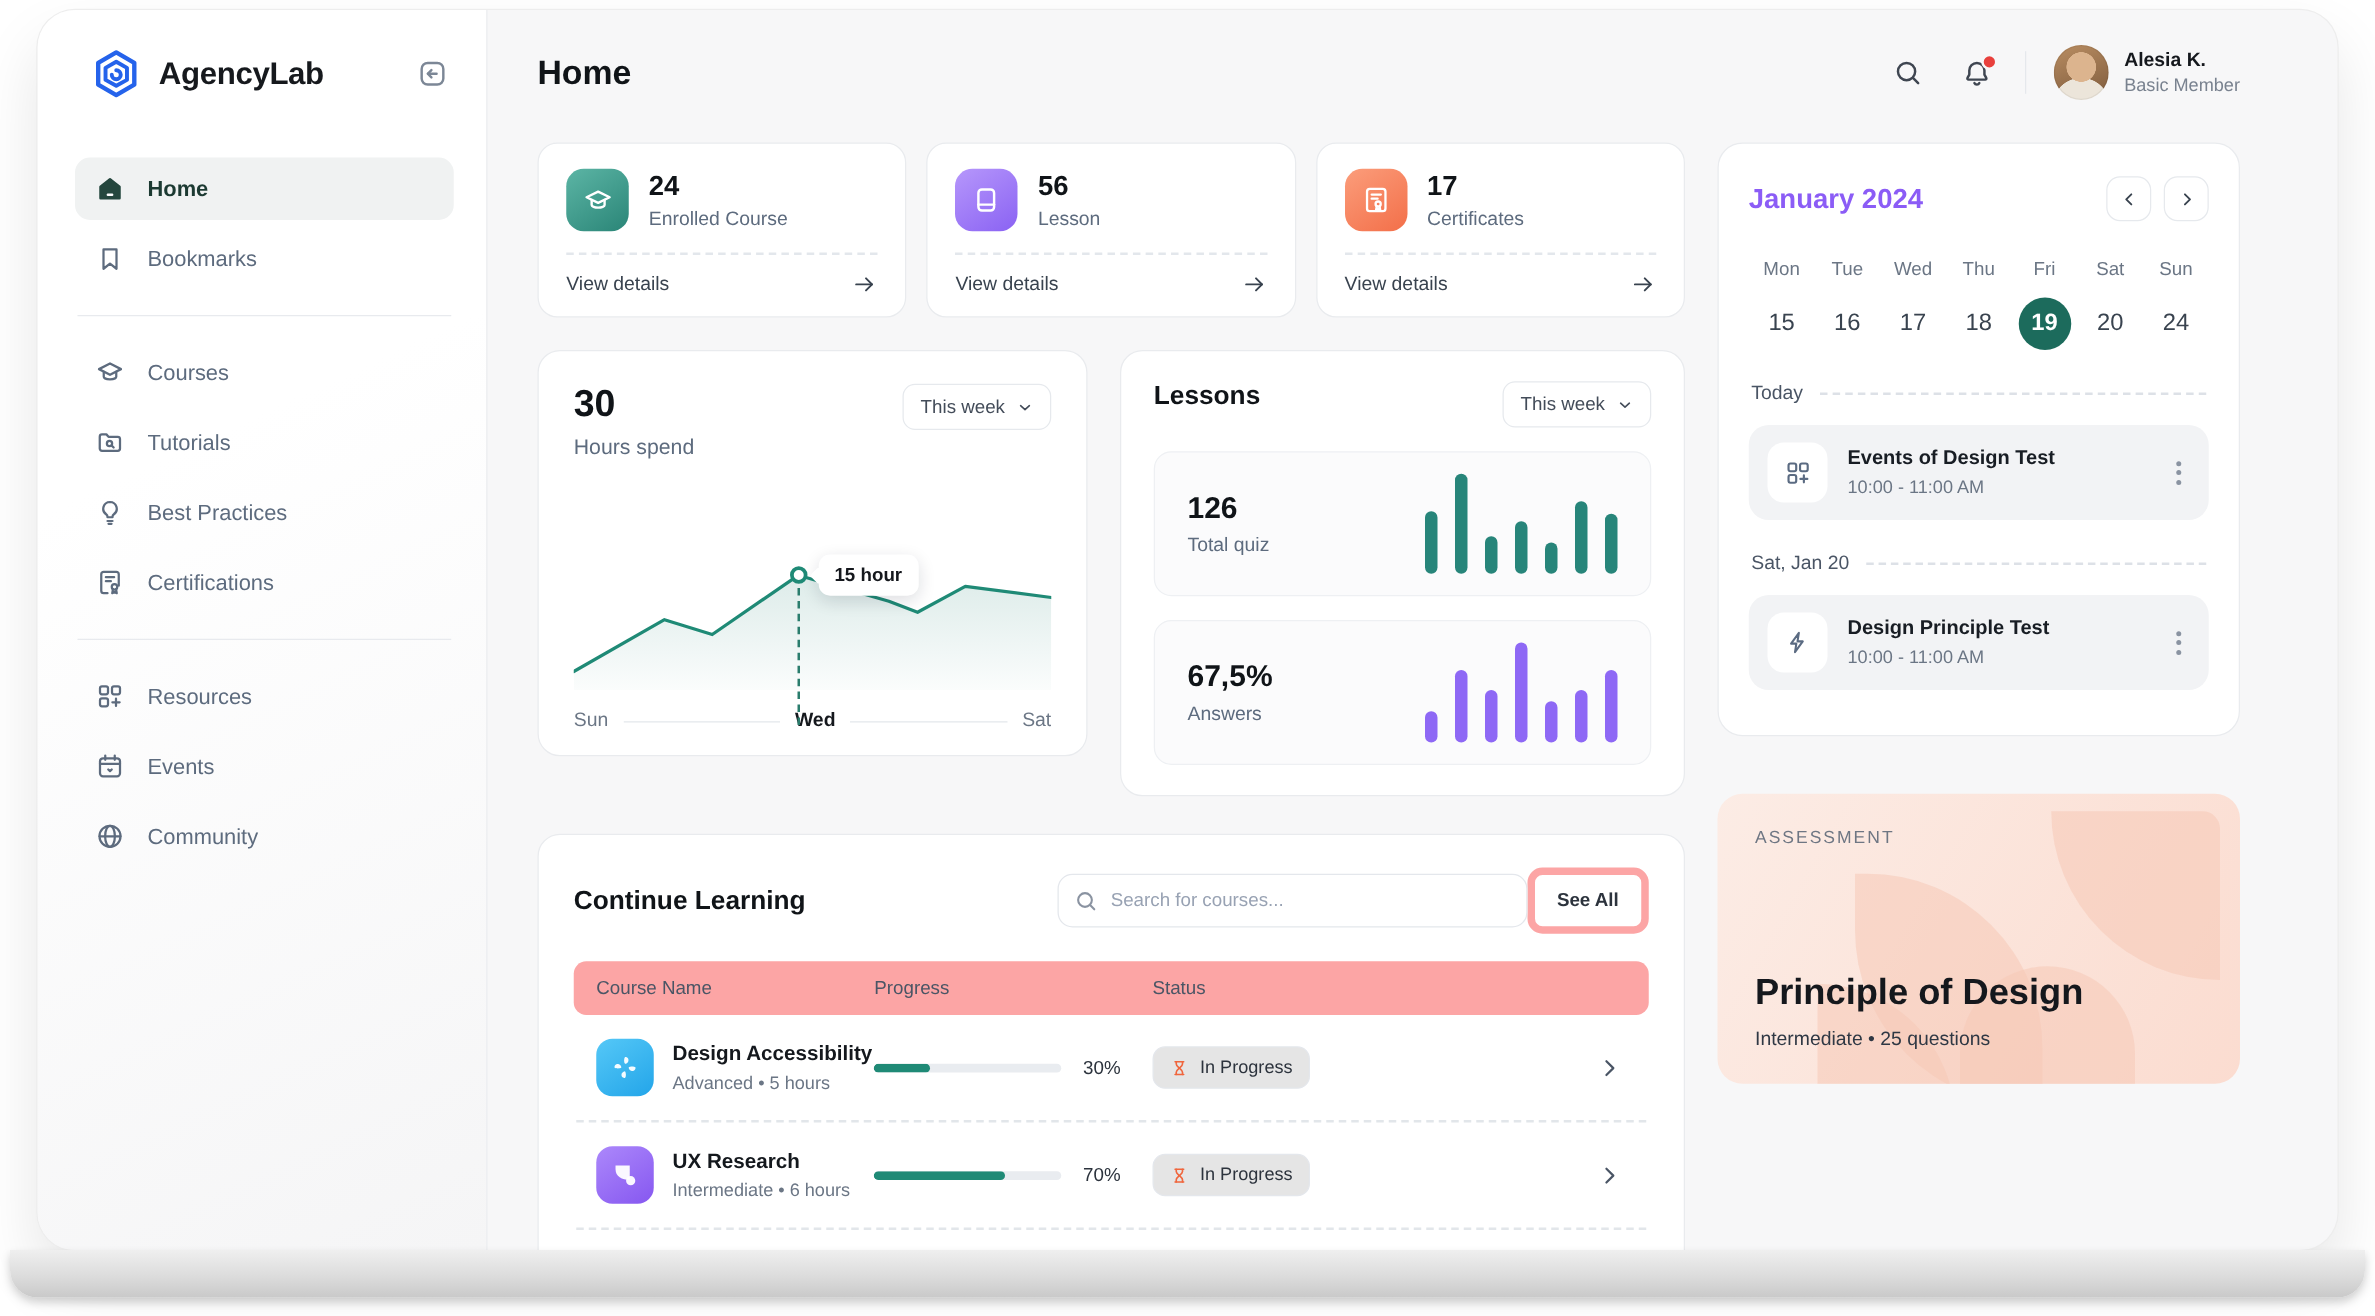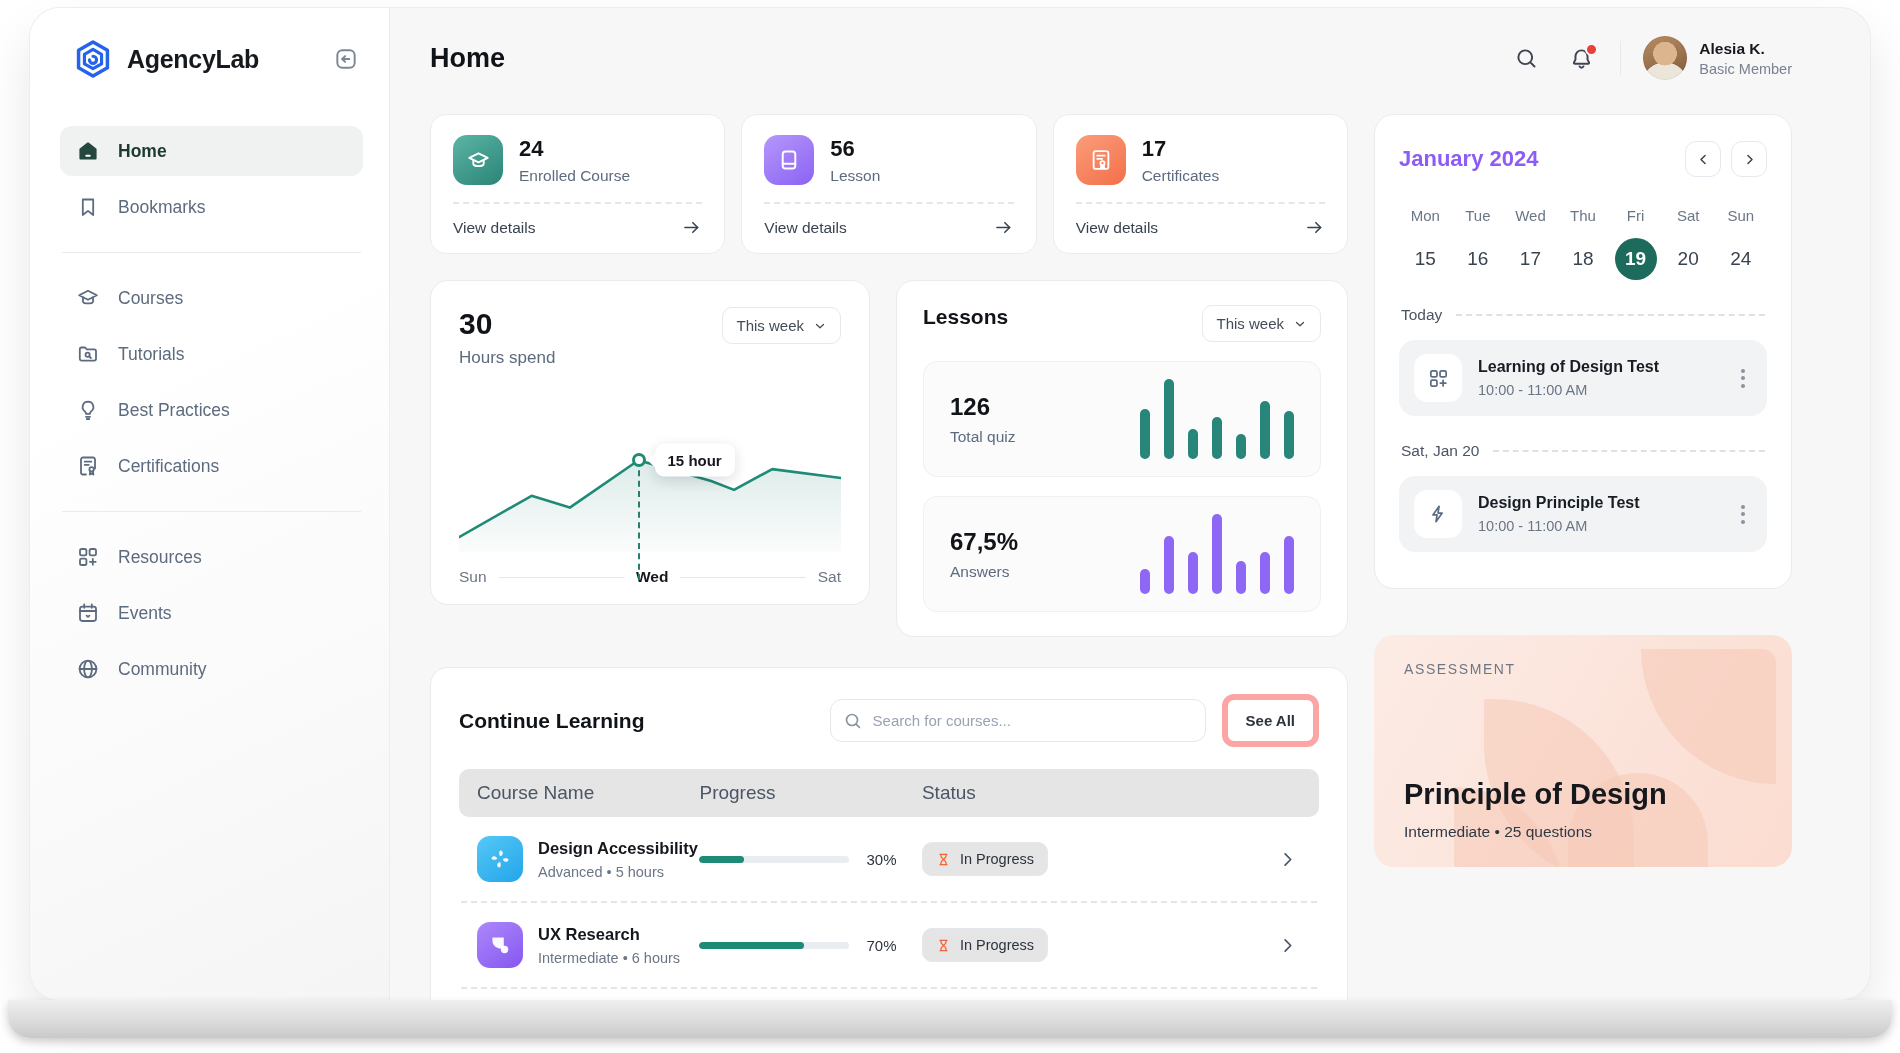--- a/index.html
+++ b/index.html
@@ -92,32 +92,32 @@
   .mini-stat{background:#fbfbfc;border:1px solid #eef0f3;border-radius:14px;height:116px;
     padding:0 26px;display:flex;align-items:center;justify-content:space-between;margin-top:19px;box-sizing:border-box;}
   .mini-value{font-size:24px;font-weight:bold;color:#101418;}
   .mini-label{font-size:15.5px;color:#5d6b7e;margin-top:7px;}
   .bars{display:flex;align-items:flex-end;gap:14px;height:80px;}
   .bars .bar{width:10px;border-radius:5px;}
   .bars.teal .bar{background:#27857a;}
   .bars.purple .bar{background:#8e68f5;}
   
   .cl-card{padding:26px 28px;height:360px;}
-  .cl-header{display:flex;align-items:center;gap:16px;margin-bottom:22px;}
+  .cl-header{display:flex;align-items:center;margin-bottom:22px;}
   .cl-title{font-size:21px;font-weight:bold;flex:1;color:#101418;}
   .search-box{position:relative;width:376px;}
   .search-box svg{position:absolute;left:13px;top:50%;transform:translateY(-50%);color:#8a93a1;}
   .search-box input{width:100%;box-sizing:border-box;border:1px solid #e4e7ec;border-radius:12px;
     padding:12px 14px 12px 42px;font-size:15px;color:#4a5565;background:#fff;outline:none;
     font-family:"Liberation Sans","DejaVu Sans",sans-serif;}
   .search-box input::placeholder{color:#98a2b3;}
   .see-all{border:6px solid #fca5a5;border-radius:12px;padding:12px 18px;font-size:15px;font-weight:bold;
     color:#2c333d;background:#fff;cursor:pointer;font-family:inherit;}
-  .table-head{display:flex;align-items:center;background:#e5e5e5;border-radius:10px;
-    padding:13px 18px;font-size:19px;color:#4a5565;}
+  .table-head{display:flex;align-items:center;background:#fca5a5;border-radius:10px;
+    padding:13px 18px;font-size:15px;color:#4a5565;}
   .th-name{flex:0 0 27%;}
   .th-progress{flex:0 0 27%;}
   .th-status{flex:1;}
   .course-row{display:flex;align-items:center;padding:19px 18px;}
   .cell-name{flex:0 0 27%;display:flex;align-items:center;gap:15px;min-width:0;}
   .course-icon{width:46px;height:46px;border-radius:13px;flex:none;display:flex;align-items:center;justify-content:center;color:#fff;}
   .course-icon.cyan{background:linear-gradient(145deg,#55c8f7,#23a5e9);}
   .course-icon.purple{background:linear-gradient(145deg,#ac88fb,#8657f0);}
   .course-name{font-size:16.5px;font-weight:bold;color:#14181d;white-space:nowrap;}
   .course-meta{font-size:14.5px;color:#6b7685;margin-top:6px;white-space:nowrap;}
@@ -614,21 +614,21 @@
           <div class="event-card">
             <div class="event-icon">
               <svg width="23" height="23" viewBox="0 0 24 24" fill="none" stroke="currentColor" stroke-width="1.8" stroke-linecap="round" stroke-linejoin="round">
                 <rect x="4" y="4" width="6.4" height="6.4" rx="1.6"></rect>
                   <rect x="13.6" y="4" width="6.4" height="6.4" rx="1.6"></rect>
                 <rect x="4" y="13.6" width="6.4" height="6.4" rx="1.6"></rect>
                   <path d="M16.8 13.9v5.8M13.9 16.8h5.8"></path>
               </svg>
             </div>
             <div>
-              <div class="event-title">Learning of Design Test</div>
+              <div class="event-title">Events of Design Test</div>
               <div class="event-time">10:00 - 11:00 AM</div>
             </div>
             <button class="kebab">
                 <i></i>
                 <i></i>
                 <i></i>
               </button>
           </div>
 
           <div class="section-label-row">

